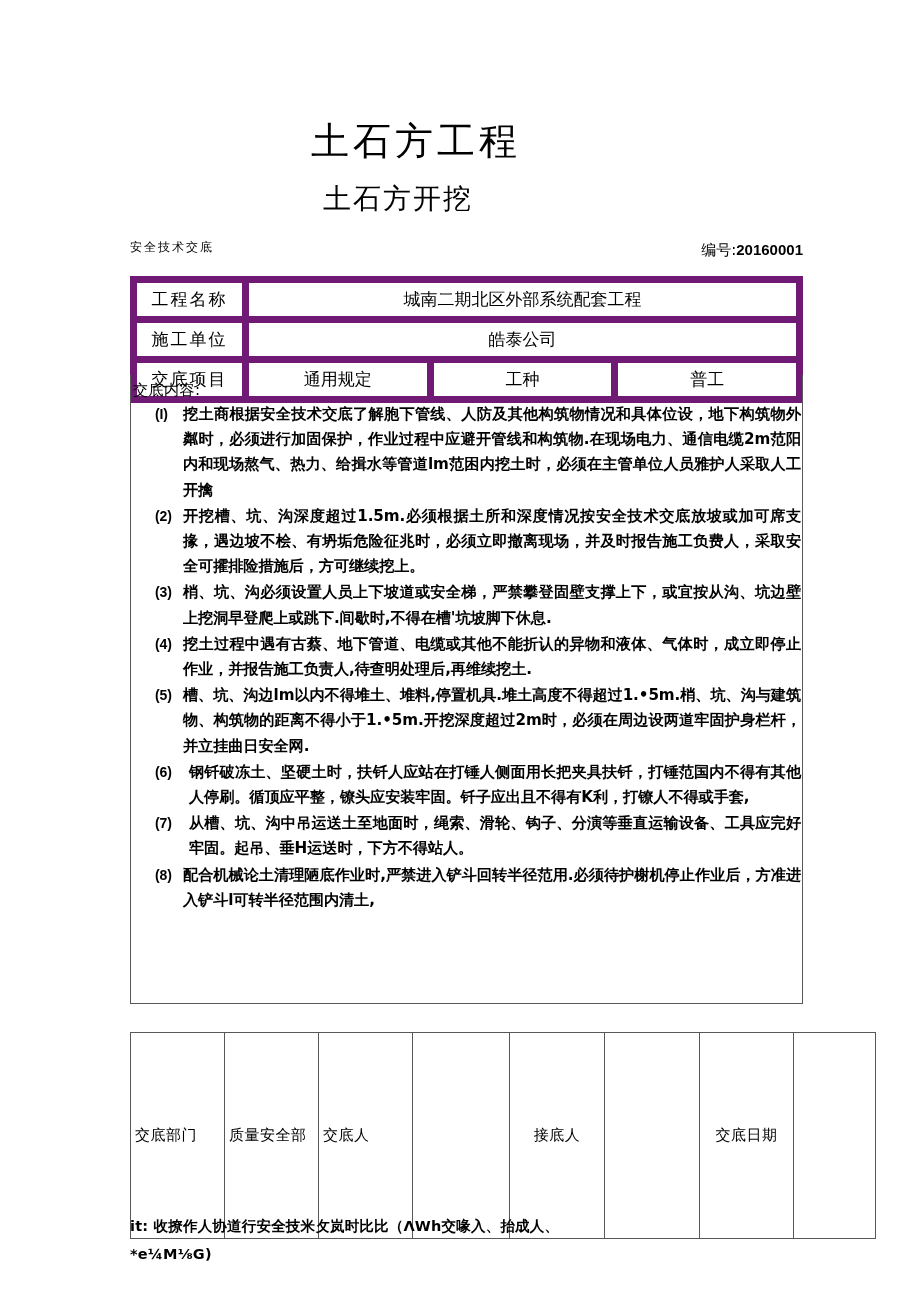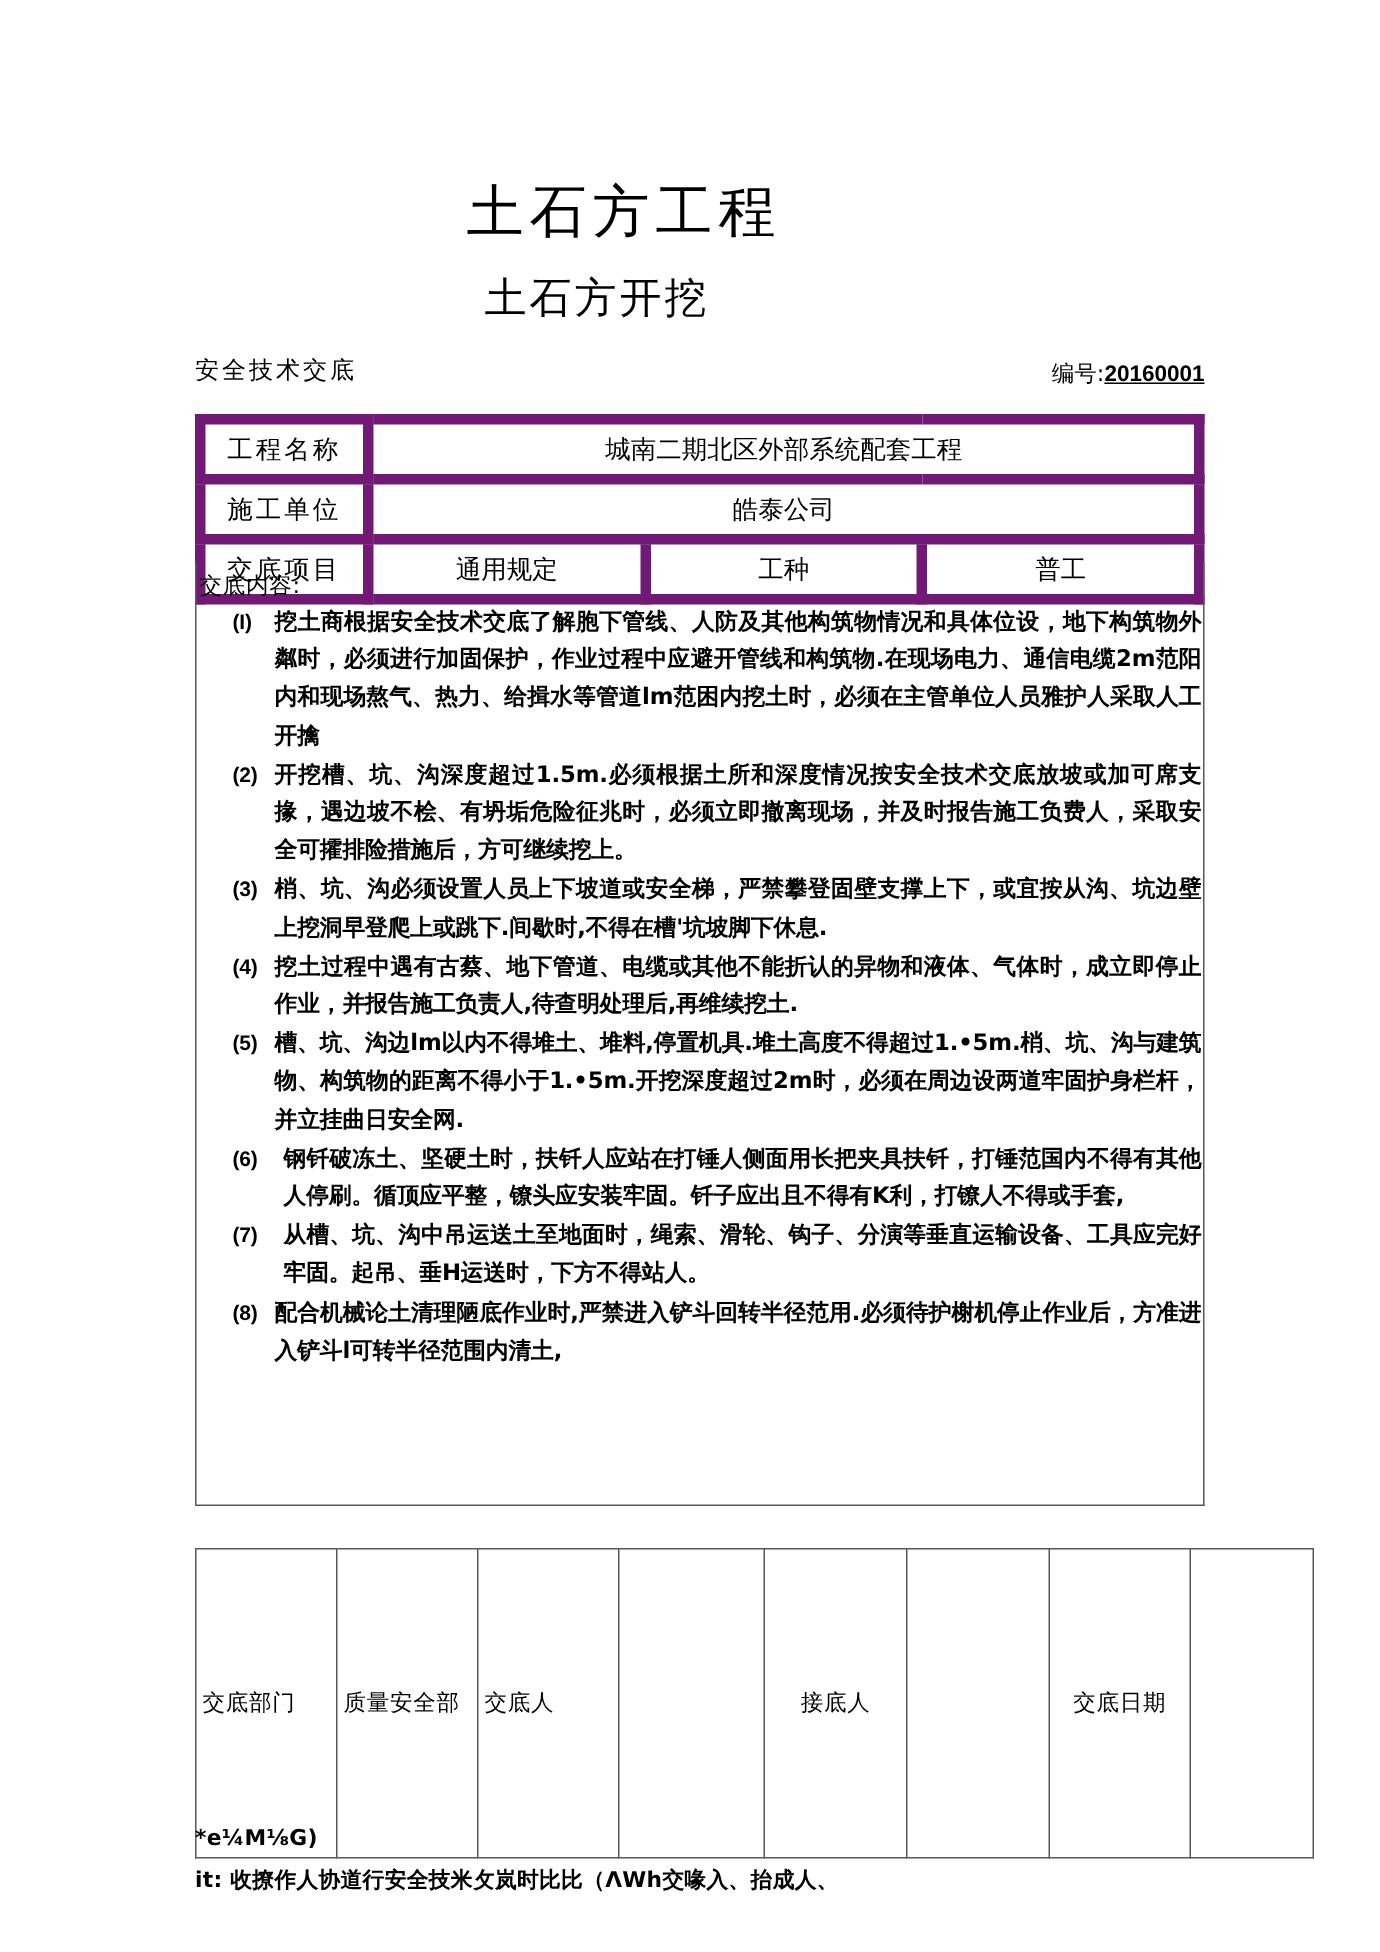--- a/index.html
+++ b/index.html
@@ -39,34 +39,33 @@
     width: 796px;
     text-align: center;
     font-size: 28px;
     letter-spacing: 2px;
     font-weight: 400;
     line-height: 26px;
   }
   .form-label {
     position: absolute;
     left: 130px; top: 234px;
-    font-size: 16px;
+    font-size: 12px;
     letter-spacing: 2px;
     line-height: 26px;
   }
   .form-number {
     position: absolute;
     right: 117px; top: 239px;
     font-size: 15px;
     line-height: 21px;
     white-space: nowrap;
   }
   .form-number .num {
     font-weight: bold;
-    text-decoration: underline;
     font-family: "Liberation Sans", sans-serif;
     text-align: right;
   }
 
   
   .hdr-table {
     position: absolute;
     left: 130px; top: 276px;
     width: 673px;
     border-collapse: collapse;
@@ -252,17 +251,17 @@
         <td class="c4"></td>
         <td class="c5">接底人</td>
         <td class="c6"></td>
         <td class="c7">交底日期</td>
         <td class="c8"></td>
       </tr>
     </tbody>
   </table>
 
   <div class="footer-note">
+    <span class="ln">it:  收撩作人协道行安全技米攵岚时比比（ΛWh交喙入、抬成人、</span>
     <span class="ln">*e¼M⅛G)</span>
-    <span class="ln">it:  收撩作人协道行安全技米攵岚时比比（ΛWh交喙入、抬成人、</span>
   </div>
 
 </div>
 
 </body></html>

